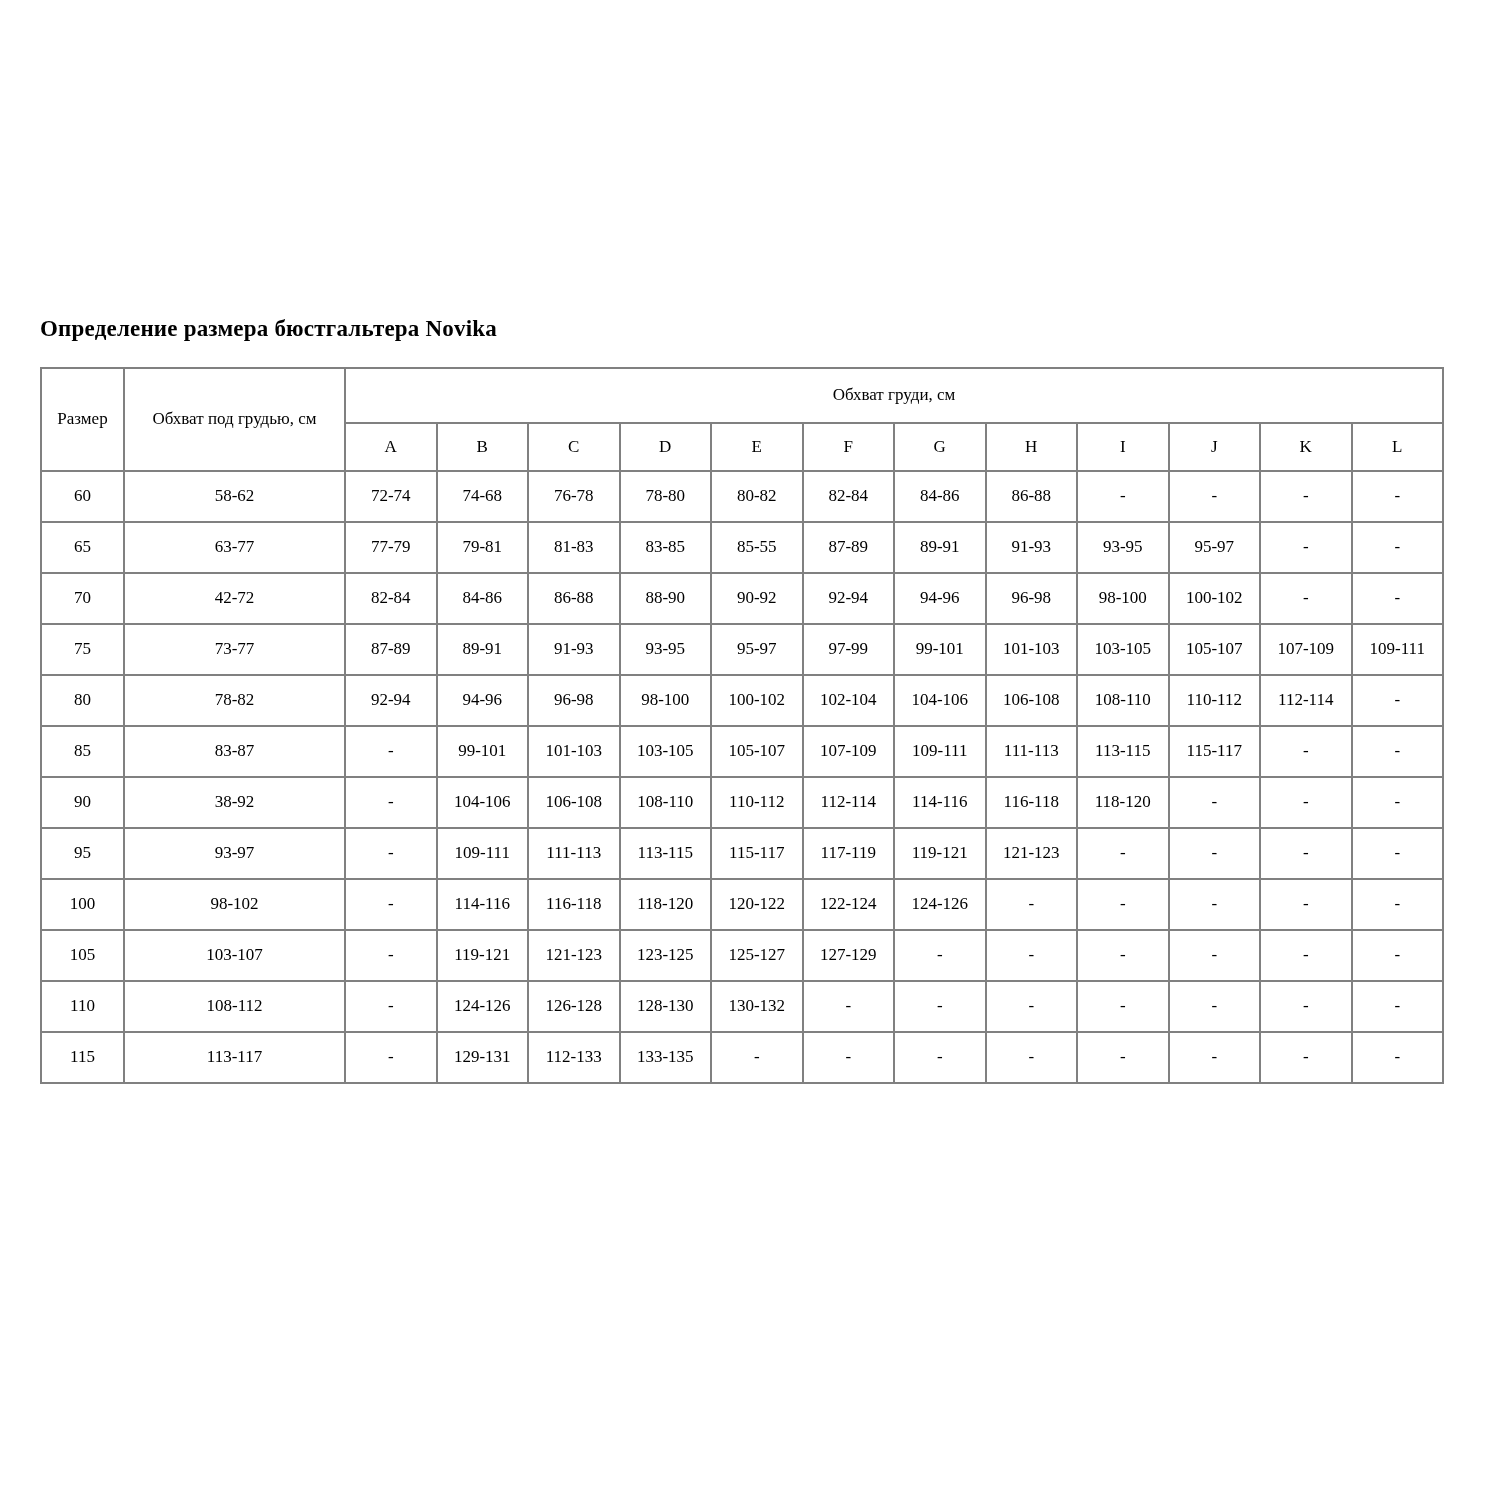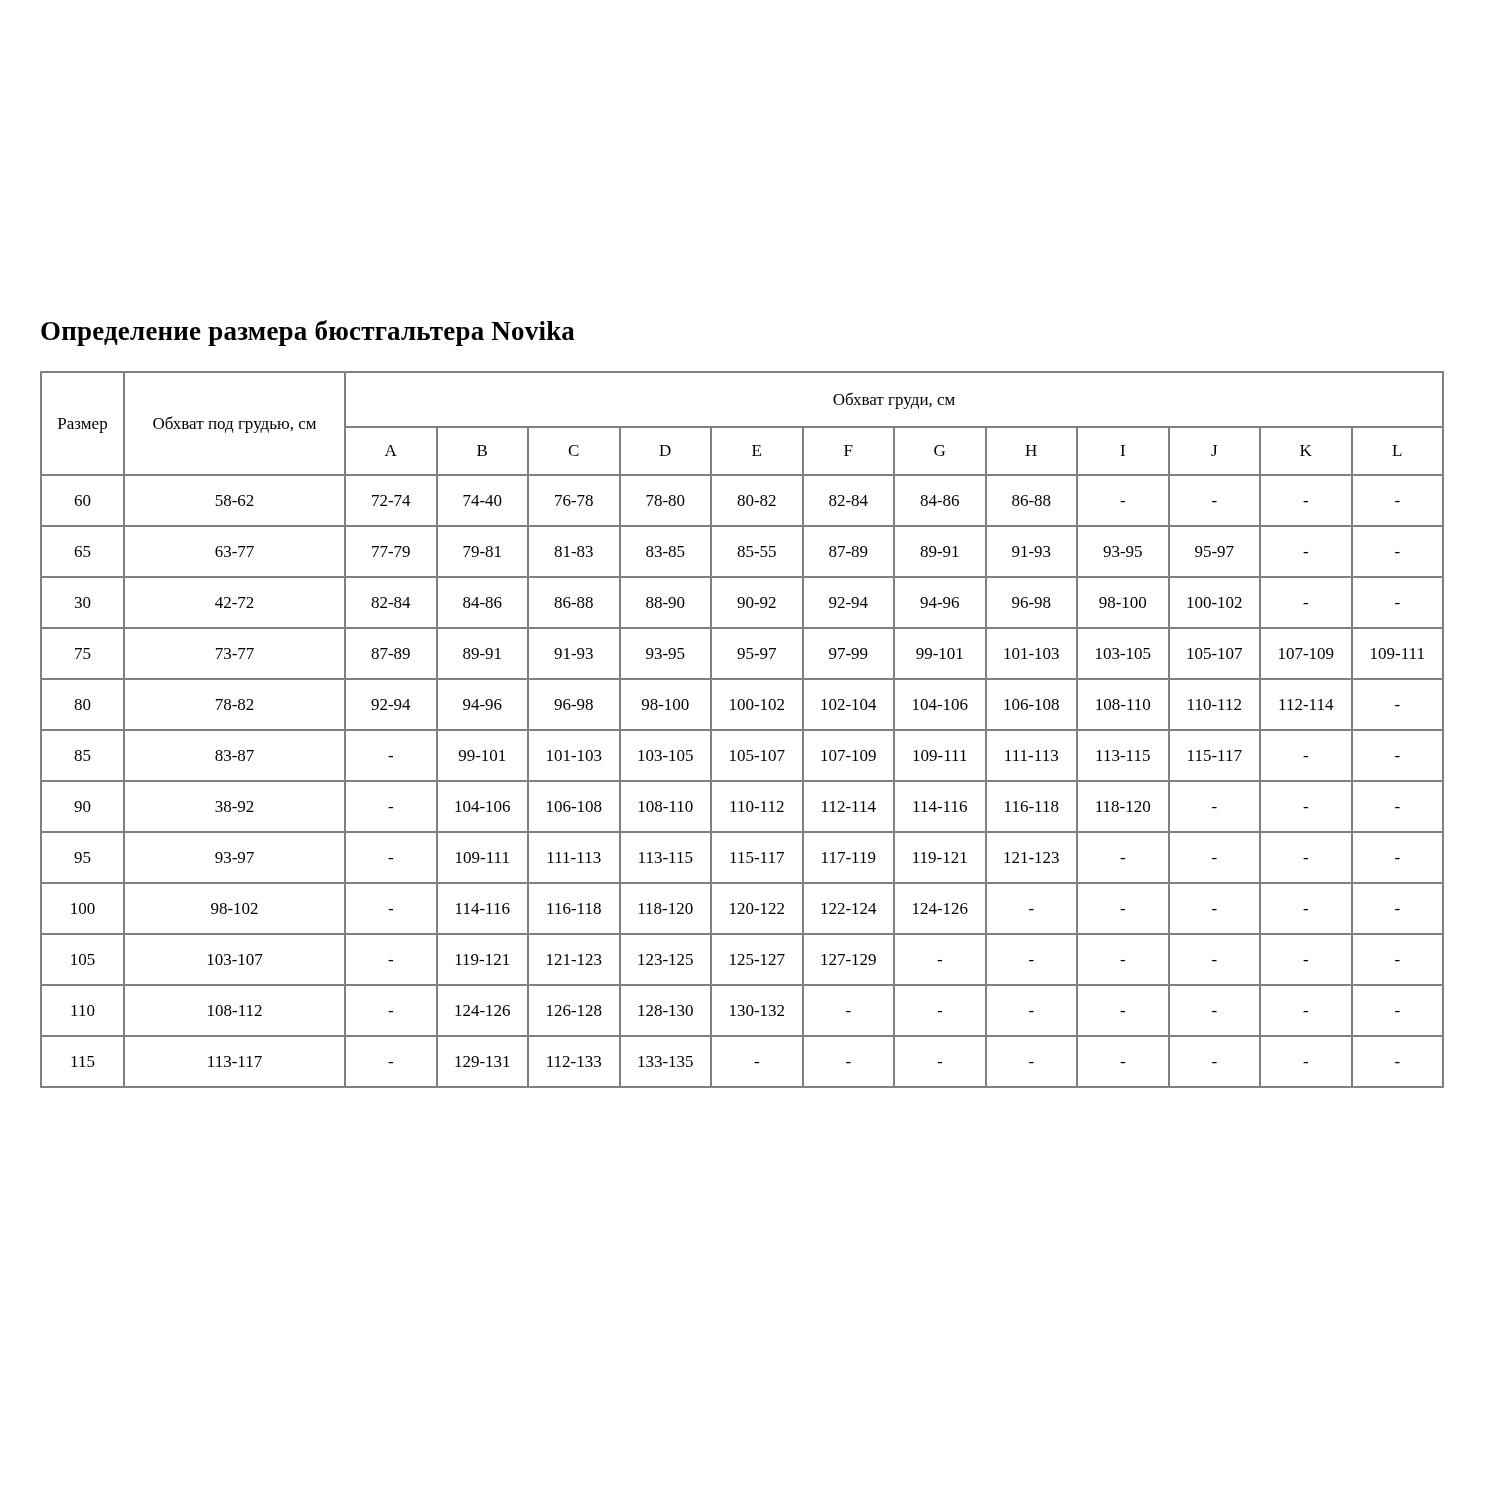--- a/index.html
+++ b/index.html
@@ -13,21 +13,21 @@
   }
   .page {
     width: 1486px;
     height: 1486px;
     box-sizing: border-box;
     padding: 315px 38px 0 40px;
     background: #ffffff;
   }
   h1.title {
     margin: 0 0 24px 0;
-    font-size: 27px;
+    font-size: 23px;
     font-weight: bold;
     line-height: 1.2;
     letter-spacing: 0.2px;
   }
   table.size-chart {
     border-collapse: collapse;
     table-layout: fixed;
     width: 1404px;
     font-size: 17px;
   }
@@ -88,21 +88,21 @@
           <th>J</th>
           <th>K</th>
           <th>L</th>
         </tr>
     </thead>
     <tbody id="table-body">
         <tr>
           <td>60</td>
           <td>58-62</td>
           <td>72-74</td>
-          <td>74-40</td>
+          <td>74-68</td>
           <td>76-78</td>
           <td>78-80</td>
           <td>80-82</td>
           <td>82-84</td>
           <td>84-86</td>
           <td>86-88</td>
           <td>-</td>
           <td>-</td>
           <td>-</td>
           <td>-</td>
@@ -117,21 +117,21 @@
           <td>85-55</td>
           <td>87-89</td>
           <td>89-91</td>
           <td>91-93</td>
           <td>93-95</td>
           <td>95-97</td>
           <td>-</td>
           <td>-</td>
         </tr>
         <tr>
-          <td>30</td>
+          <td>70</td>
           <td>42-72</td>
           <td>82-84</td>
           <td>84-86</td>
           <td>86-88</td>
           <td>88-90</td>
           <td>90-92</td>
           <td>92-94</td>
           <td>94-96</td>
           <td>96-98</td>
           <td>98-100</td>

